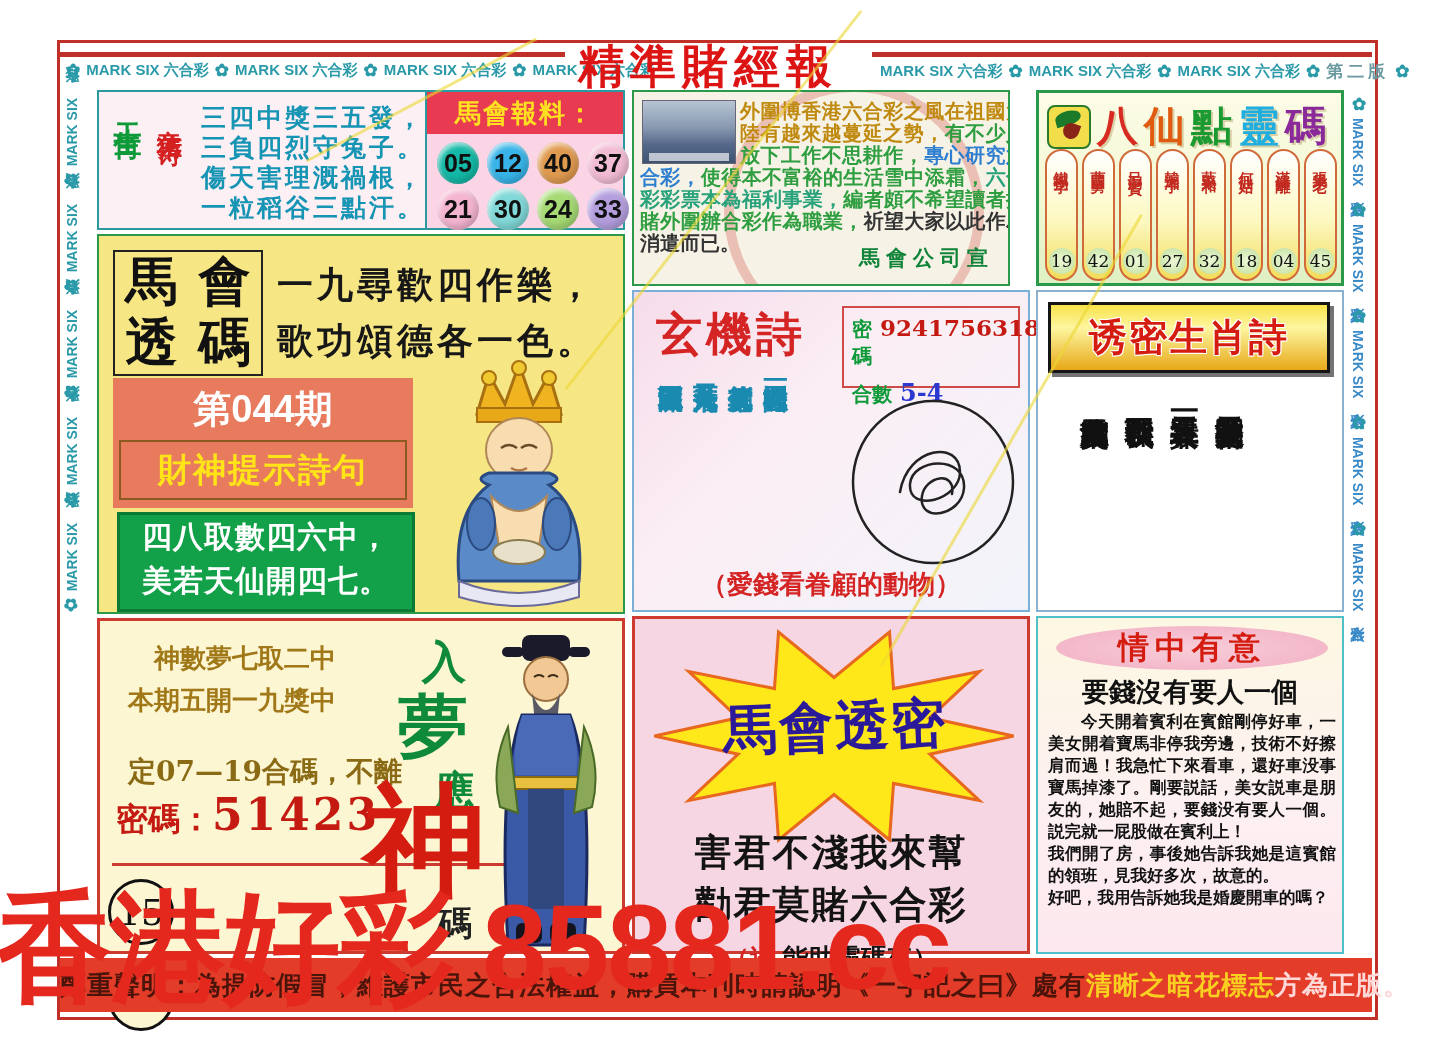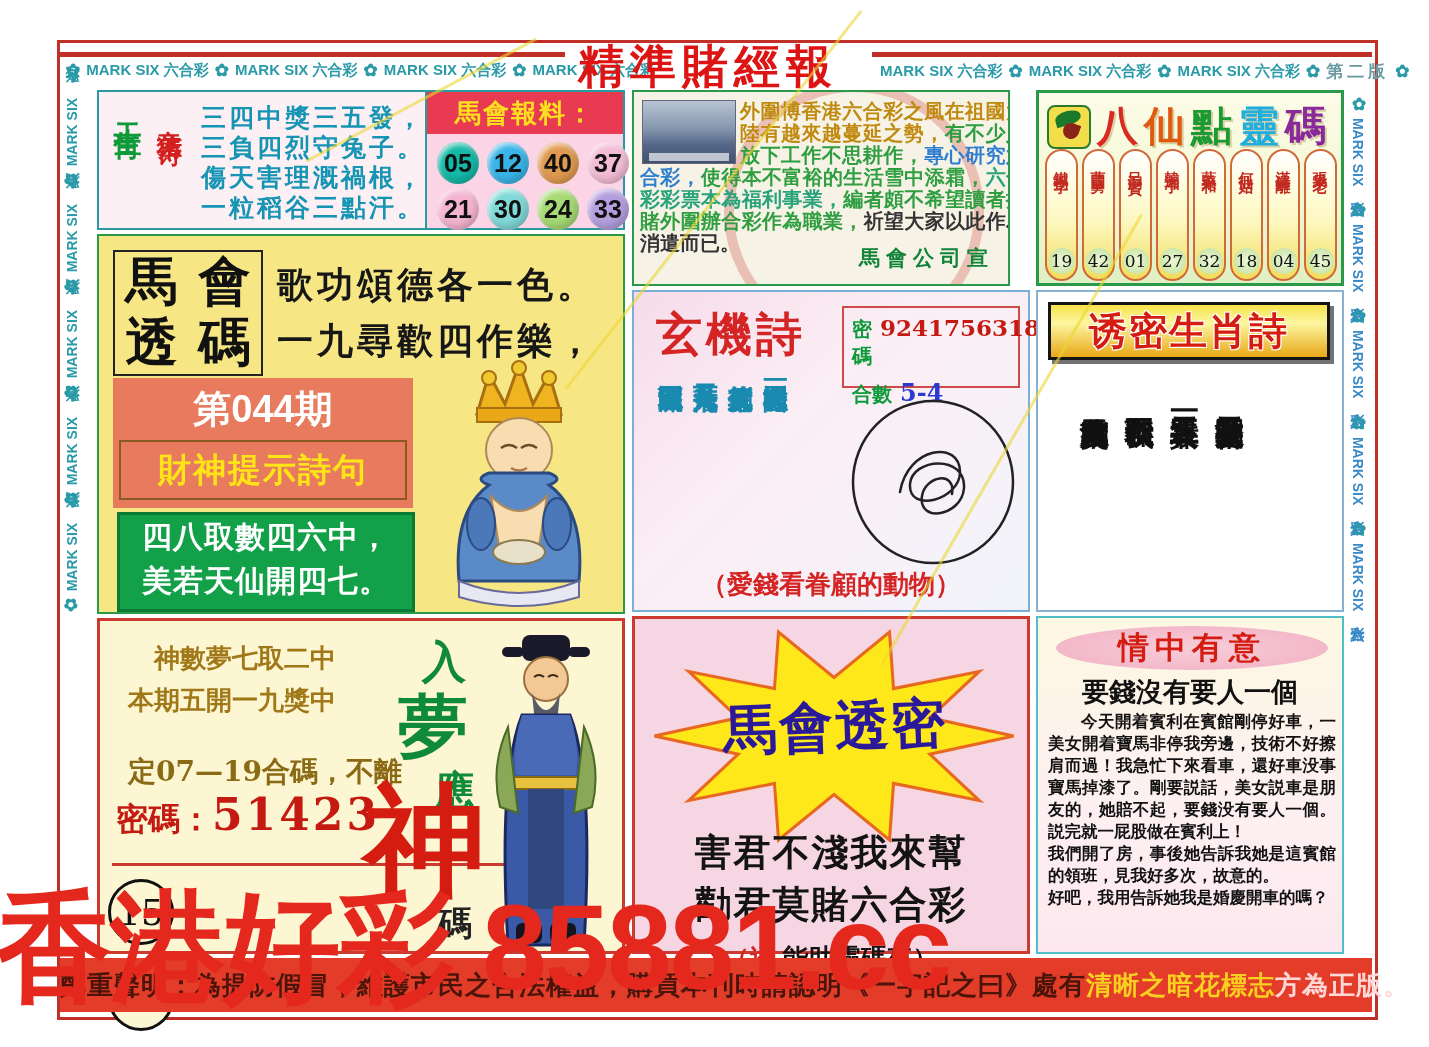--- a/index.html
+++ b/index.html
@@ -92,21 +92,21 @@
   #immortals-icon .bud{position:absolute;left:14px;top:16px;width:16px;height:16px;background:#8a2418;border-radius:50% 0 50% 50%;transform:rotate(20deg);}
   #immortals-title .tch{font-size:41px;font-weight:bold;font-family:"Liberation Serif",serif;text-shadow:2px 2px 0 rgba(120,80,0,.25);}
   #immortals-row{left:6px;top:56px;width:296px;display:flex;gap:4px;}
   .capsule{width:33px;height:132px;border:2px solid #d06a3a;border-radius:17px;background:linear-gradient(#ffffff 0%,#fdf8c0 55%,#f2dc5a 100%);
      display:flex;flex-direction:column;align-items:center;justify-content:space-between;padding:8px 0 5px 0;box-sizing:border-box;}
   .capsule .nm{writing-mode:vertical-rl;text-orientation:upright;color:#c22a20;font-size:15px;font-weight:bold;line-height:1;letter-spacing:4px;}
   .capsule .no{width:26px;height:26px;border-radius:50%;background:radial-gradient(#eef8d8,#bede9a);display:flex;align-items:center;
      justify-content:center;font-size:17px;font-family:"DejaVu Serif",serif;color:#111;margin-top:47px;}
   
   #box-shengxiao{left:1036px;top:290px;width:308px;height:322px;border:2px solid #8ab0d0;background:#fff;}
-  #sx-banner{left:10px;top:10px;width:282px;height:58px;background:#151515;padding:3px;box-sizing:border-box;box-shadow:4px 4px 0 rgba(0,0,0,.55);}
+  #sx-banner{left:10px;top:10px;width:282px;height:71px;background:#151515;padding:3px;box-sizing:border-box;box-shadow:4px 4px 0 rgba(0,0,0,.55);}
   #sx-banner-inner{width:100%;height:100%;background:linear-gradient(#f8e24a 0%,#fdf6a0 35%,#e8a818 100%);
      display:flex;align-items:center;justify-content:center;}
   #sx-title{color:#d41c10;font-size:38px;font-weight:bold;letter-spacing:2px;font-family:"Liberation Serif",serif;
      text-shadow:1px 1px 0 #fff,-1px 1px 0 #fff,1px -1px 0 #fff,-1px -1px 0 #fff;}
   #sx-poem{left:26px;top:104px;height:206px;font-size:29px;color:#111;line-height:1.0;}
   #sx-poem div{margin:0 16px;}
   
   #box-reveal{left:632px;top:616px;width:398px;height:338px;border:3px solid #cc3a30;background:#f6d6e2;}
   #burst{left:14px;top:6px;}
   #burst-text{left:55px;top:72px;width:290px;text-align:center;font-size:54px;font-weight:bold;color:#2a1a9a;
@@ -211,22 +211,22 @@
   </div>
 
   <div class="abs panel" id="box-code">
     <div class="abs" id="code-grid">
       <span>馬</span>
         <span>會</span>
       <span>透</span>
         <span>碼</span>
     </div>
     <div class="abs" id="code-poem">
+      <div>一九尋歡四作樂，</div>
       <div>歌功頌德各一色。</div>
-      <div>一九尋歡四作樂，</div>
     </div>
     <div class="abs" id="issue-block">
       <div id="issue-label">第044期</div>
       <div class="abs" id="hint-title">財神提示詩句</div>
     </div>
     <div class="abs" id="hint-box">
       <div>四八取數四六中，</div>
       <div>美若天仙開四七。</div>
     </div>
 

